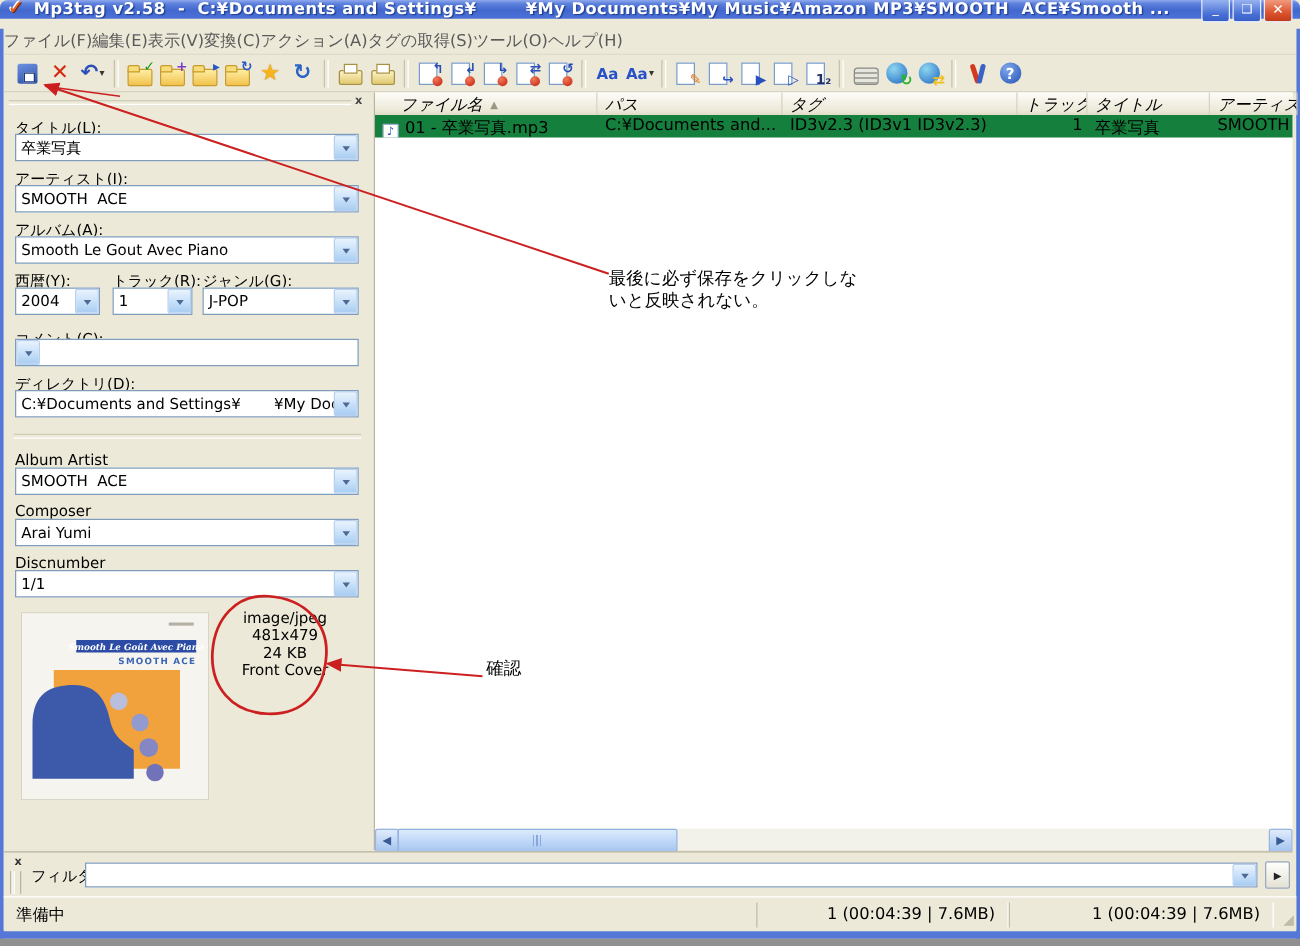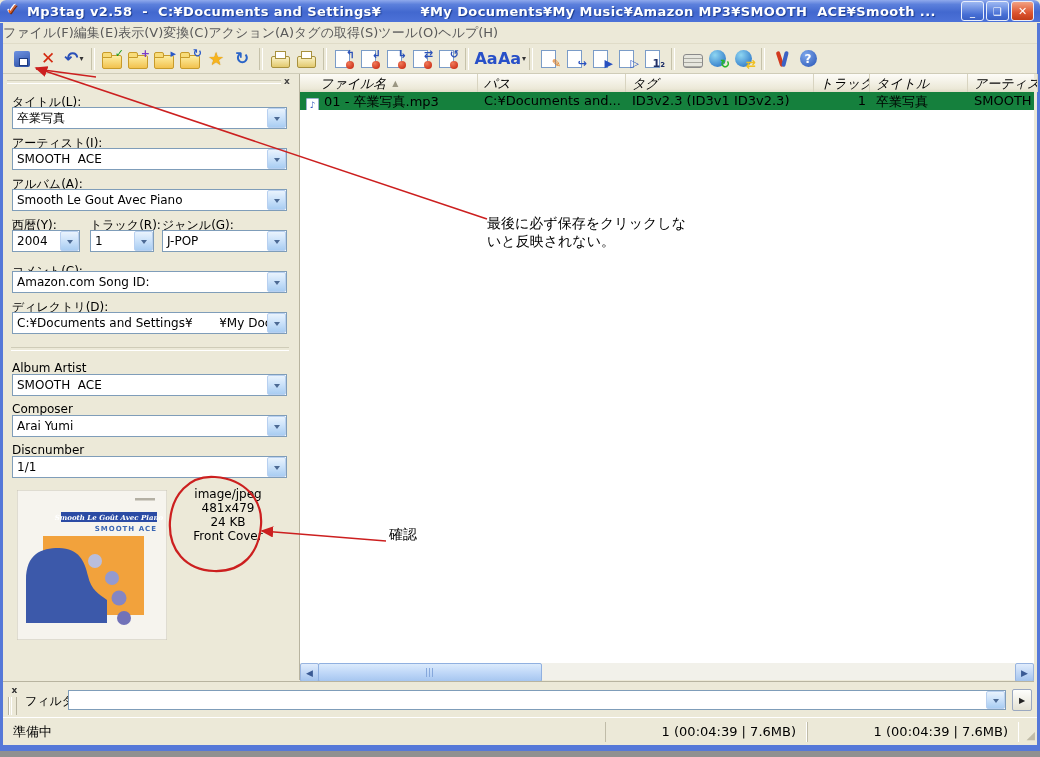--- a/index.html
+++ b/index.html
@@ -1,20 +1,20 @@
 <!DOCTYPE html>
 <html><head>
 <meta charset="utf-8">
 <style>
   html,body{margin:0;padding:0;background:#909090;}
   .screen{position:relative;width:1040px;height:757px;overflow:hidden;
     font-family:"DejaVu Sans","Liberation Sans",sans-serif;font-size:13px;color:#000;
     background:#ece9d8;}
   
-  .titlebar{position:absolute;left:0;top:0;width:1040px;height:22px;
+  .titlebar{position:absolute;left:0;top:0;width:1040px;height:15px;
     background:linear-gradient(180deg,#8fa9ec 0%,#5c80dc 20%,#4268cf 55%,#4d72d8 100%);
     border-radius:6px 6px 0 0;display:flex;align-items:center;color:#fff;justify-content:flex-end;}
   .appicon{width:17px;height:15px;margin:0 4px 0 6px;position:relative;flex:0 0 auto;}
   .appicon::before{content:"✓";position:absolute;left:0;top:-4px;font-size:16px;font-weight:bold;
     color:#e8601c;text-shadow:1px 1px 0 #7a2c08, -1px -1px 0 #fff;}
   .wtitle{flex:1;font-size:13px;font-weight:bold;letter-spacing:.4px;white-space:pre;overflow:hidden;
     text-shadow:1px 1px 1px #1a3a8c;}
   .wbtns{display:flex;gap:2px;margin-right:6px;}
   .wbtn{width:21px;height:18px;border-radius:3px;border:1px solid #e8eefc;
     background:linear-gradient(180deg,#9db8f2,#466ed4 70%,#3a60c4);
@@ -48,21 +48,21 @@
   .b-refresh .glyph{color:#2a64c8;font-size:17px;font-weight:bold;}
   .b-printer::before{content:"";position:absolute;left:3px;top:9px;width:17px;height:10px;border-radius:2px;
     background:linear-gradient(180deg,#fbf3c8,#e2c96e);border:1px solid #a8913e;}
   .b-printer::after{content:"";position:absolute;left:7px;top:4px;width:9px;height:6px;background:#fff;border:1px solid #a8913e;}
   .b-pagered::before,.b-page::before{content:"";position:absolute;left:3px;top:3px;width:13px;height:16px;
     background:#fff;border:1px solid #7a9cc8;}
   .b-pagered::after{content:"";position:absolute;right:2px;bottom:2px;width:8px;height:8px;border-radius:50%;
     background:radial-gradient(circle at 35% 30%,#f07a5a,#c41e08);}
   .b-pagered .glyph{position:absolute;right:1px;top:2px;font-size:11px;color:#2a50b8;font-weight:bold;}
   .b-page .glyph{position:absolute;right:1px;bottom:2px;font-size:11px;font-weight:bold;}
-  .b-case .glyph{font-size:16px;font-weight:bold;color:#2850c8;}
+  .b-case .glyph{font-size:12px;font-weight:bold;color:#2850c8;}
   .b-discs::before{content:"";position:absolute;left:3px;top:7px;width:18px;height:12px;border-radius:3px;border:1px solid #8a8a8a;
     background:repeating-linear-gradient(180deg,#e6e6de 0 3px,#a8a8a0 3px 4px);}
   .b-globe::before{content:"";position:absolute;left:3px;top:3px;width:17px;height:17px;border-radius:50%;
     background:radial-gradient(circle at 35% 30%,#8ed6f2,#1c66c0);}
   .b-globe .glyph{position:absolute;right:0;bottom:1px;font-size:12px;font-weight:bold;}
   .b-tools::before{content:"";position:absolute;left:8px;top:4px;width:4px;height:16px;border-radius:2px;background:#d2391e;transform:rotate(-18deg);}
   .b-tools::after{content:"";position:absolute;left:13px;top:4px;width:4px;height:16px;border-radius:2px;background:#3b62c4;transform:rotate(14deg);}
   .b-help .glyph{width:17px;height:17px;border-radius:50%;display:flex;align-items:center;justify-content:center;
     background:radial-gradient(circle at 35% 30%,#7fa8ec,#2452b4);color:#fff;font-size:12px;font-weight:bold;}
   
@@ -298,21 +298,20 @@
     </div>
     <div class="field" style="left:159px;top:156px;width:123px">
       <span class="fval">J-POP</span>
       <span class="cbtn">
           <span class="tri"></span>
         </span>
     </div>
 
     <div class="flabel" style="left:9px;top:189px">コメント(C):</div>
     <div class="field" style="left:9px;top:197px;width:273px">
-      <span class="fval">Amazon.com Song ID:</span>
       <span class="cbtn">
           <span class="tri"></span>
         </span>
     </div>
 
     <div class="flabel" style="left:9px;top:225px">ディレクトリ(D):</div>
     <div class="field" style="left:9px;top:238px;width:273px">
       <span class="fval">C:¥Documents and Settings¥       ¥My Documents</span>
       <span class="cbtn">
           <span class="tri"></span>

